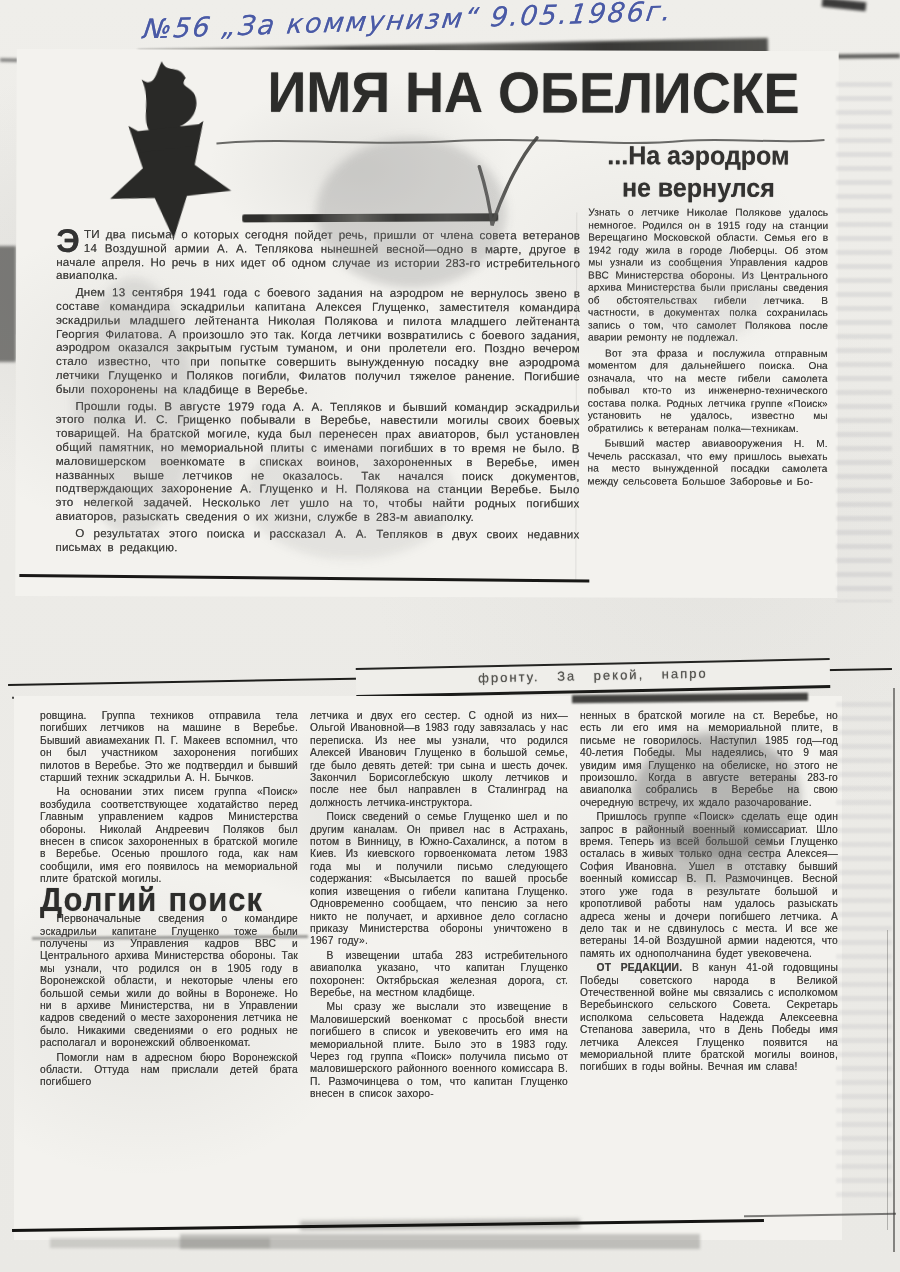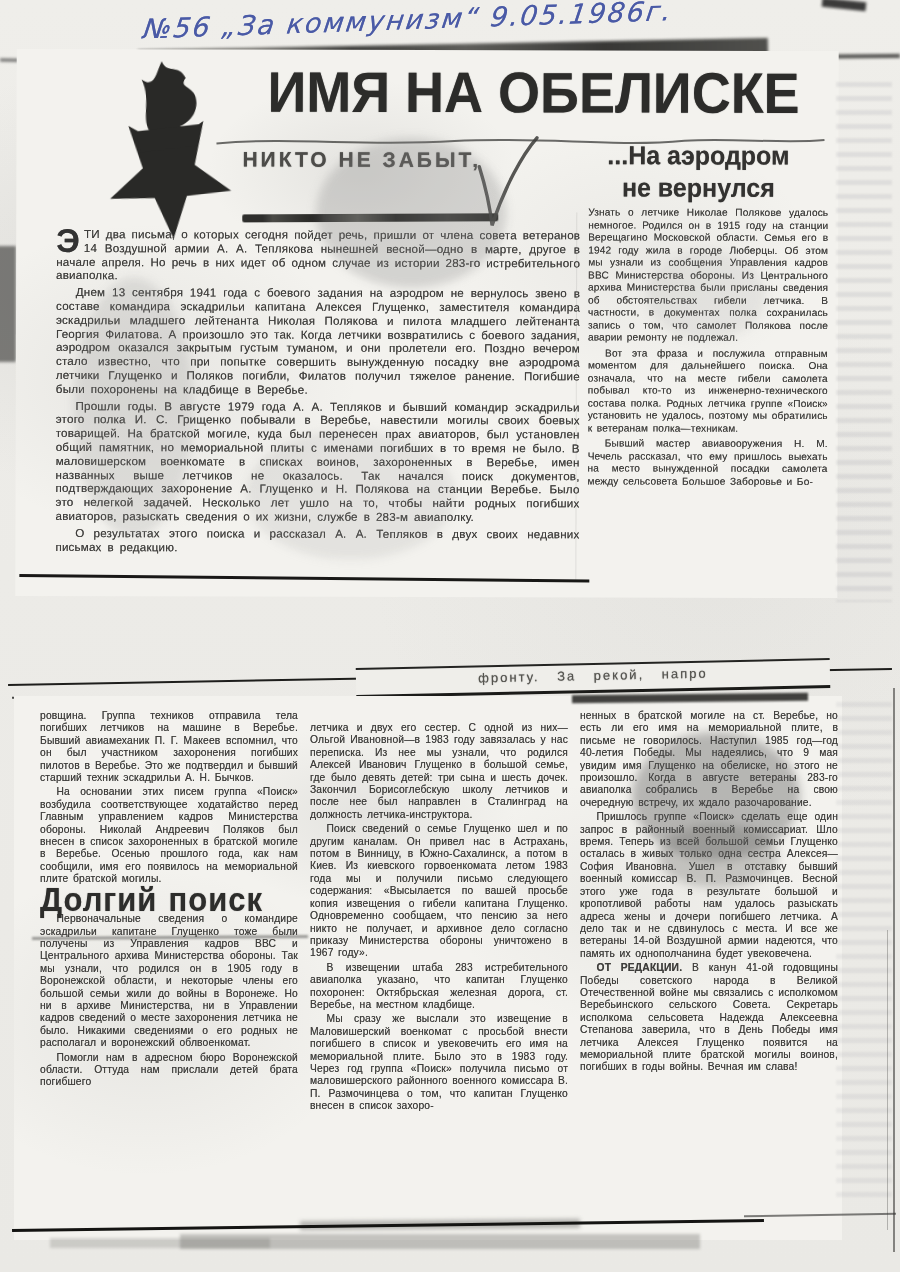--- a/index.html
+++ b/index.html
@@ -90,21 +90,21 @@
   }
   .diag1{left:8px;top:676px;width:884px;height:2px;background:#1e1e1c;transform:rotate(-1.05deg);}
   .diag2{left:12px;top:700px;width:830px;height:2px;background:#2a2a28;transform:rotate(.45deg);opacity:.85;}
   
   .a2col{position:absolute;overflow:hidden;font-size:10.3px;line-height:12.4px;
     word-spacing:1.6px;letter-spacing:.15px;text-align:justify;
     text-shadow:0 0 .5px rgba(70,70,68,.8);}
   .a2col p{margin:0 0 2px;text-indent:1.6em;text-align:justify;}
   .a2col p.noindent{text-indent:0;}
   .col1{left:26px;top:14px;width:258px;height:520px;}
-  .col2{left:296px;top:14px;width:258px;height:506px;margin-top:12px;}
+  .col2{left:296px;top:14px;width:258px;height:506px;}
   .col3{left:566px;top:14px;width:258px;height:514px;}
   .search-heading{margin:9px 0 6px;font-size:31px;font-weight:bold;letter-spacing:1px;color:#2d2d2b;
     transform:scaleY(1.05);transform-origin:left;text-shadow:0 0 1px rgba(30,30,30,.5);white-space:nowrap;}
   .editorial-label{font-weight:bold;}
   .col3topbar{left:558px;top:-2px;width:236px;height:8px;background:#222220;filter:blur(1px);transform:rotate(-.6deg);opacity:.85;}
   .preheadline{left:18px;top:240px;width:276px;height:3px;background:rgba(45,45,43,.45);filter:blur(1px);transform:rotate(-.4deg);}
   .col2botsmudge{left:286px;top:524px;width:280px;height:9px;background:rgba(60,60,58,.35);filter:blur(2px);transform:rotate(-.5deg);}
 </style>
 </head>
 <body>
@@ -129,21 +129,20 @@
         <path d="M30 46 L72 44 L70 58 L32 60 Z" fill="#1a1a18"></path>
       </svg>
     </div>
 
     <h1 class="abs headline">ИМЯ НА ОБЕЛИСКЕ</h1>
 
     <svg class="abs headrule" width="614" height="16" viewBox="0 0 614 16">
       <path d="M2 10 C80 3 150 13 240 7 C330 2 400 13 470 6 C520 3 570 9 610 5" stroke="#3c3c3a" stroke-width="2" fill="none"></path>
     </svg>
 
-    <div class="abs slogan slogan1">НИКТО НЕ ЗАБЫТ,</div>
     <div class="abs sloganbar"></div>
 
     <svg class="abs checkmark" width="78" height="104" viewBox="0 0 78 104">
       <path d="M10 36 C16 52 22 70 26 94 C36 56 52 22 66 4" stroke="#3b3b39" stroke-width="3.4" fill="none" stroke-linecap="round"></path>
     </svg>
 
     <div class="abs a1title">
       <div>...На аэродром</div>
       <div>не вернулся</div>
     </div>
@@ -152,21 +151,21 @@
       <p class="noindent"><span class="dropcap">Э</span><span>ТИ два письма, о которых сегодня пойдет речь, пришли от члена совета ветеранов 14 Воздушной армии А. А. Теплякова нынешней весной—одно в марте, другое в начале апреля. Но речь в них идет об одном случае из истории 283-го истребительного авиаполка.</span></p>
       <p>Днем 13 сентября 1941 года с боевого задания на аэродром не вернулось звено в составе командира эскадрильи капитана Алексея Глущенко, заместителя командира эскадрильи младшего лейтенанта Николая Полякова и пилота младшего лейтенанта Георгия Филатова. А произошло это так. Когда летчики возвратились с боевого задания, аэродром оказался закрытым густым туманом, и они пролетели его. Поздно вечером стало известно, что при попытке совершить вынужденную посадку вне аэродрома летчики Глущенко и Поляков погибли, Филатов получил тяжелое ранение. Погибшие были похоронены на кладбище в Веребье.</p>
       <p>Прошли годы. В августе 1979 года А. А. Тепляков и бывший командир эскадрильи этого полка И. С. Грищенко побывали в Веребье, навестили могилы своих боевых товарищей. На братской могиле, куда был перенесен прах авиаторов, был установлен общий памятник, но мемориальной плиты с именами погибших в то время не было. В маловишерском военкомате в списках воинов, захороненных в Веребье, имен названных выше летчиков не оказалось. Так начался поиск документов, подтверждающих захоронение А. Глущенко и Н. Полякова на станции Веребье. Было это нелегкой задачей. Несколько лет ушло на то, чтобы найти родных погибших авиаторов, разыскать сведения о их жизни, службе в 283-м авиаполку.</p>
       <p>О результатах этого поиска и рассказал А. А. Тепляков в двух своих недавних письмах в редакцию.</p>
     </div>
 
     <div class="abs colrule"></div>
 
     <div class="abs bodytext rightcol1">
       <p class="noindent">Узнать о летчике Николае Полякове удалось немногое. Родился он в 1915 году на станции Верещагино Московской области. Семья его в 1942 году жила в городе Люберцы. Об этом мы узнали из сообщения Управления кадров ВВС Министерства обороны. Из Центрального архива Министерства были присланы сведения об обстоятельствах гибели летчика. В частности, в документах полка сохранилась запись о том, что самолет Полякова после аварии ремонту не подлежал.</p>
-      <p>Вот эта фраза и послужила отправным моментом для дальнейшего поиска. Она означала, что на месте гибели самолета побывал кто-то из инженерно-технического состава полка. Родных летчика группе «Поиск» установить не удалось, поэтому мы обратились к ветеранам полка—техникам.</p>
+      <p>Вот эта фраза и послужила отправным моментом для дальнейшего поиска. Она означала, что на месте гибели самолета побывал кто-то из инженерно-технического состава полка. Родных летчика группе «Поиск» установить не удалось, известно мы обратились к ветеранам полка—техникам.</p>
       <p>Бывший мастер авиавооружения Н. М. Чечель рассказал, что ему пришлось выехать на место вынужденной посадки самолета между сельсовета Большое Заборовье и Бо-</p>
     </div>
 
     <div class="abs c1botline"></div>
 
     <div class="blot" style="left:300px;top:88px;width:190px;height:150px;background:rgba(130,130,128,.28);"></div>
     <div class="blot" style="left:58px;top:228px;width:120px;height:260px;background:rgba(140,140,138,.20);"></div>
     <div class="blot" style="left:230px;top:380px;width:210px;height:130px;background:rgba(145,145,142,.16);"></div>
     <div class="blot" style="left:630px;top:200px;width:120px;height:90px;background:rgba(150,150,148,.14);"></div>
   </section>

